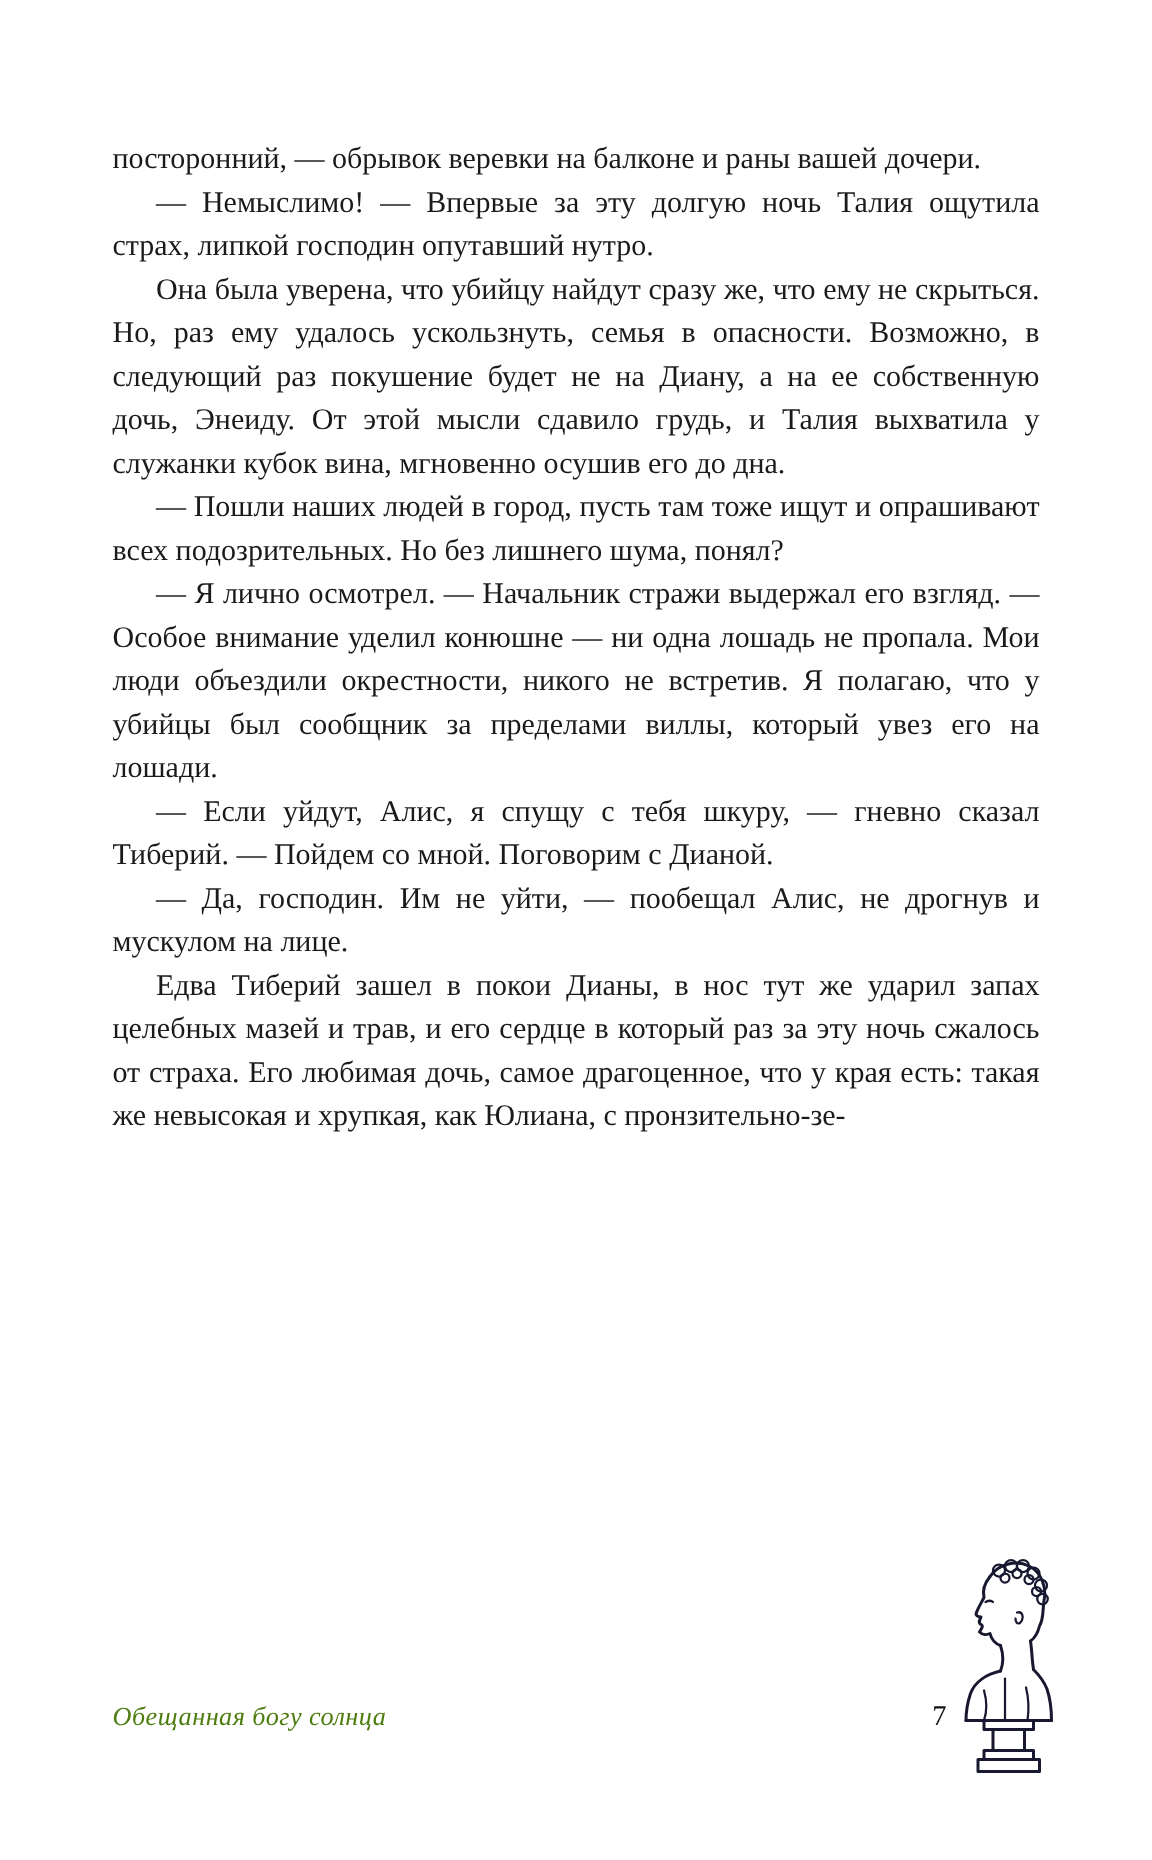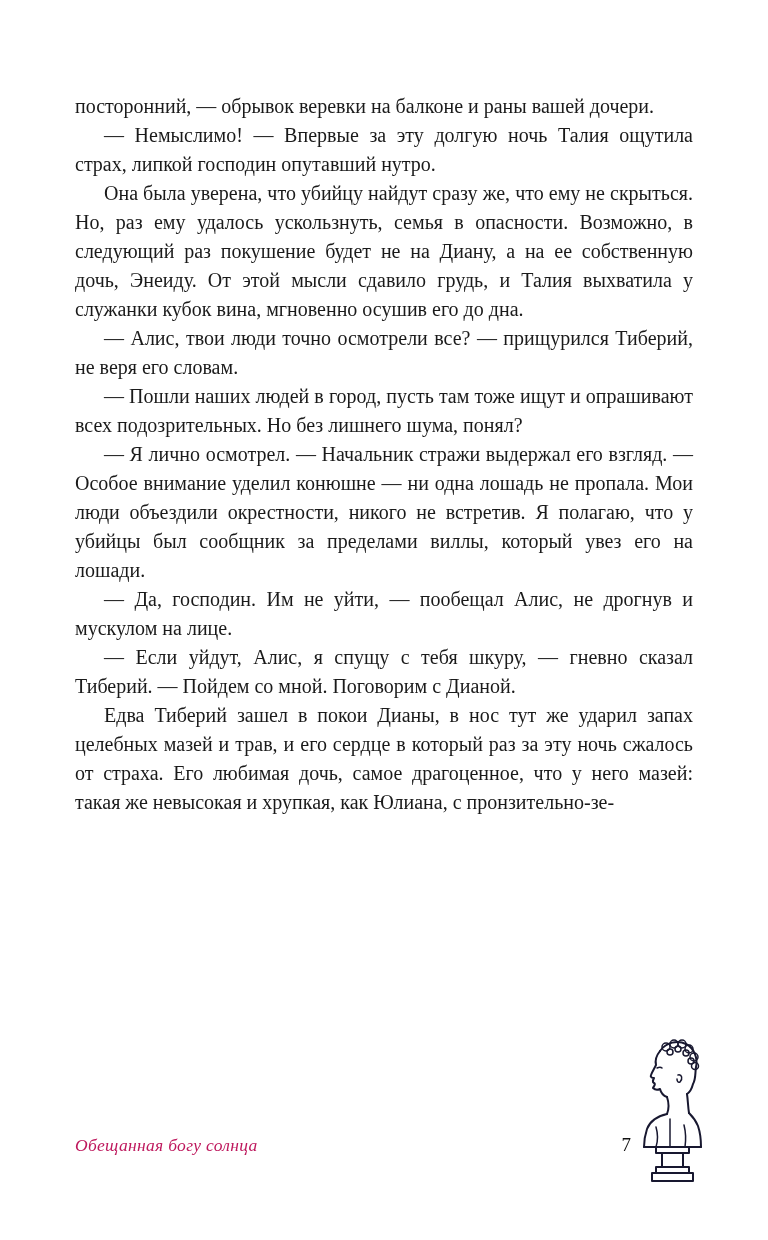--- a/index.html
+++ b/index.html
@@ -32,21 +32,21 @@
     right: 75px;
     top: 1134px;
     display: flex;
     justify-content: space-between;
     align-items: baseline;
   }
   .running-title {
     font-style: italic;
     font-size: 17.5px;
     letter-spacing: 0.3px;
-    color: #be185d;
+    color: #4d7c0f;
   }
   .page-number {
     font-size: 19px;
     color: #111111;
     margin-right: 62px;
   }
   .bust {
     position: absolute;
     right: 52px;
     top: 1034px;
@@ -56,26 +56,25 @@
 </style>
 </head>
 <body>
 
 <div class="page">
 
   <main class="text-block">
       <p class="para">посторонний, — обрывок веревки на балконе и раны вашей дочери.</p>
       <p class="para indent">— Немыслимо! — Впервые за эту долгую ночь Талия ощутила страх, липкой господин опутавший нутро.</p>
       <p class="para indent">Она была уверена, что убийцу найдут сразу же, что ему не скрыться. Но, раз ему удалось ускользнуть, семья в опасности. Возможно, в следующий раз покушение будет не на Диану, а на ее собственную дочь, Энеиду. От этой мысли сдавило грудь, и Талия выхватила у служанки кубок вина, мгновенно осушив его до дна.</p>
-      <p class="para indent">— Алис, твои люди точно осмотрели все? — прищурился Тиберий, не веря его словам.</p>
       <p class="para indent">— Пошли наших людей в город, пусть там тоже ищут и опрашивают всех подозрительных. Но без лишнего шума, понял?</p>
       <p class="para indent">— Я лично осмотрел. — Начальник стражи выдержал его взгляд. — Особое внимание уделил конюшне — ни одна лошадь не пропала. Мои люди объездили окрестности, никого не встретив. Я полагаю, что у убийцы был сообщник за пределами виллы, который увез его на лошади.</p>
+      <p class="para indent">— Если уйдут, Алис, я спущу с тебя шкуру, — гневно сказал Тиберий. — Пойдем со мной. Поговорим с Дианой.</p>
       <p class="para indent">— Да, господин. Им не уйти, — пообещал Алис, не дрогнув и мускулом на лице.</p>
-      <p class="para indent">— Если уйдут, Алис, я спущу с тебя шкуру, — гневно сказал Тиберий. — Пойдем со мной. Поговорим с Дианой.</p>
-      <p class="para indent">Едва Тиберий зашел в покои Дианы, в нос тут же ударил запах целебных мазей и трав, и его сердце в который раз за эту ночь сжалось от страха. Его любимая дочь, самое драгоценное, что у него мазей: такая же невысокая и хрупкая, как Юлиана, с пронзительно-зе-</p>
+      <p class="para indent">Едва Тиберий зашел в покои Дианы, в нос тут же ударил запах целебных мазей и трав, и его сердце в который раз за эту ночь сжалось от страха. Его любимая дочь, самое драгоценное, что у края есть: такая же невысокая и хрупкая, как Юлиана, с пронзительно-зе-</p>
     </main>
 
   <footer class="footer">
     <span class="running-title">Обещанная богу солнца</span>
     <span class="page-number">7</span>
   </footer>
 
   <div class="bust">
     <svg width="90" height="152" viewBox="0 0 90 152" xmlns="http://www.w3.org/2000/svg">
       <g fill="none" stroke="#181830" stroke-linecap="round" stroke-linejoin="round">

